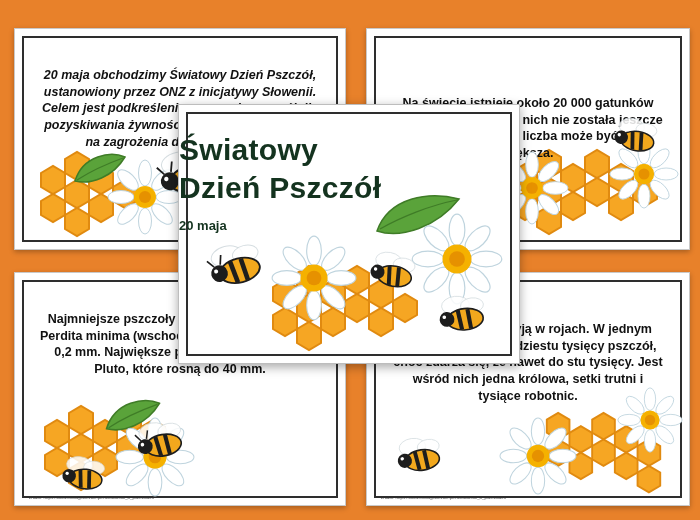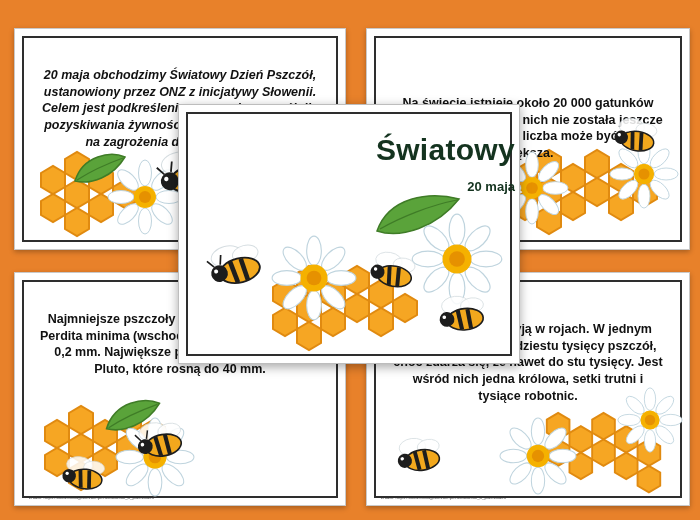--- a/index.html
+++ b/index.html
@@ -57,22 +57,22 @@
   
   #card-title{
     left:178px;top:104px;width:340px;height:258px;
     background:#ffffff;
     border:1px solid #bdbdbd;
     box-shadow:0 3px 10px rgba(0,0,0,.35);
     z-index:30;
   }
   #card-title .frame{border:2px solid #2e2e2e;}
   .title-wrap{
-    position:absolute;left:0;right:4px;top:26px;
-    text-align:right;z-index:5;
+    position:absolute;left:0;right:16px;top:26px;
+    text-align:left;z-index:5;
   }
   .title-line{
     font-size:30px;font-weight:bold;color:#14331f;
     letter-spacing:.3px;line-height:1.28;
   }
   .title-sub{
     margin-top:10px;font-size:13px;font-weight:bold;color:#14331f;
   }
 
   
@@ -368,20 +368,21 @@
         </g>
       </svg>
     </div>
   </div>
 
   <div class="card" id="card-title">
     <div class="frame"></div>
 
     <div class="title-wrap">
       <div class="title-line">Światowy</div>
+      <div class="title-line">Dzień Pszczół</div>
       <div class="title-sub">20 maja</div>
     </div>
 
     <div class="deco z1" style="left:74px;bottom:6px;">
       <svg width="210" height="110" viewBox="0 0 210 110">
         <g fill="#F6A623" stroke="#E08A10" stroke-width="2">
           <polygon points="20,40 32,33 44,40 44,54 32,61 20,54"></polygon>
           <polygon points="44,26 56,19 68,26 68,40 56,47 44,40"></polygon>
           <polygon points="44,54 56,47 68,54 68,68 56,75 44,68"></polygon>
           <polygon points="68,40 80,33 92,40 92,54 80,61 68,54"></polygon>

